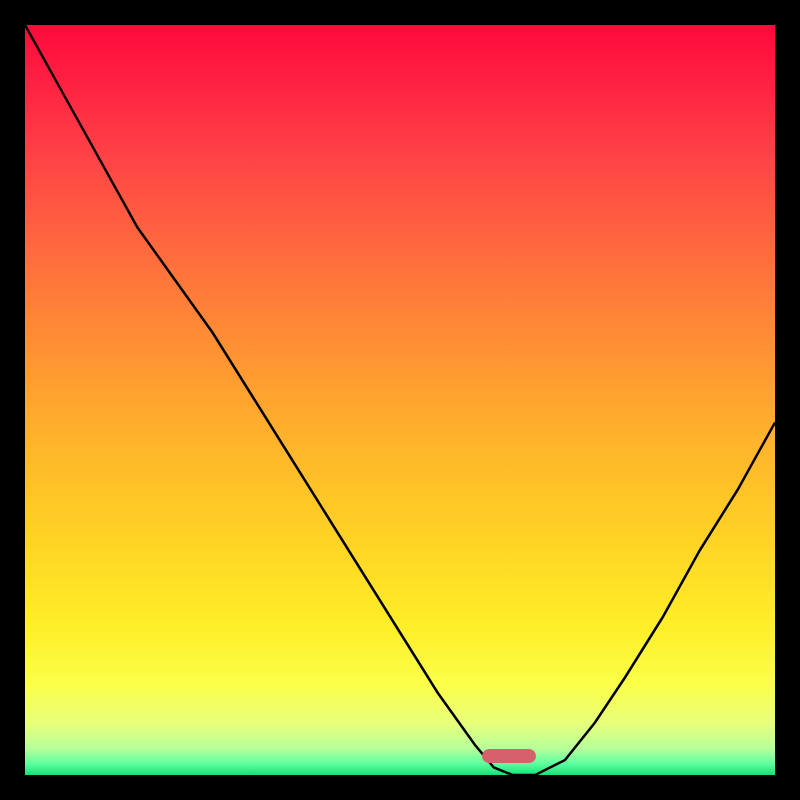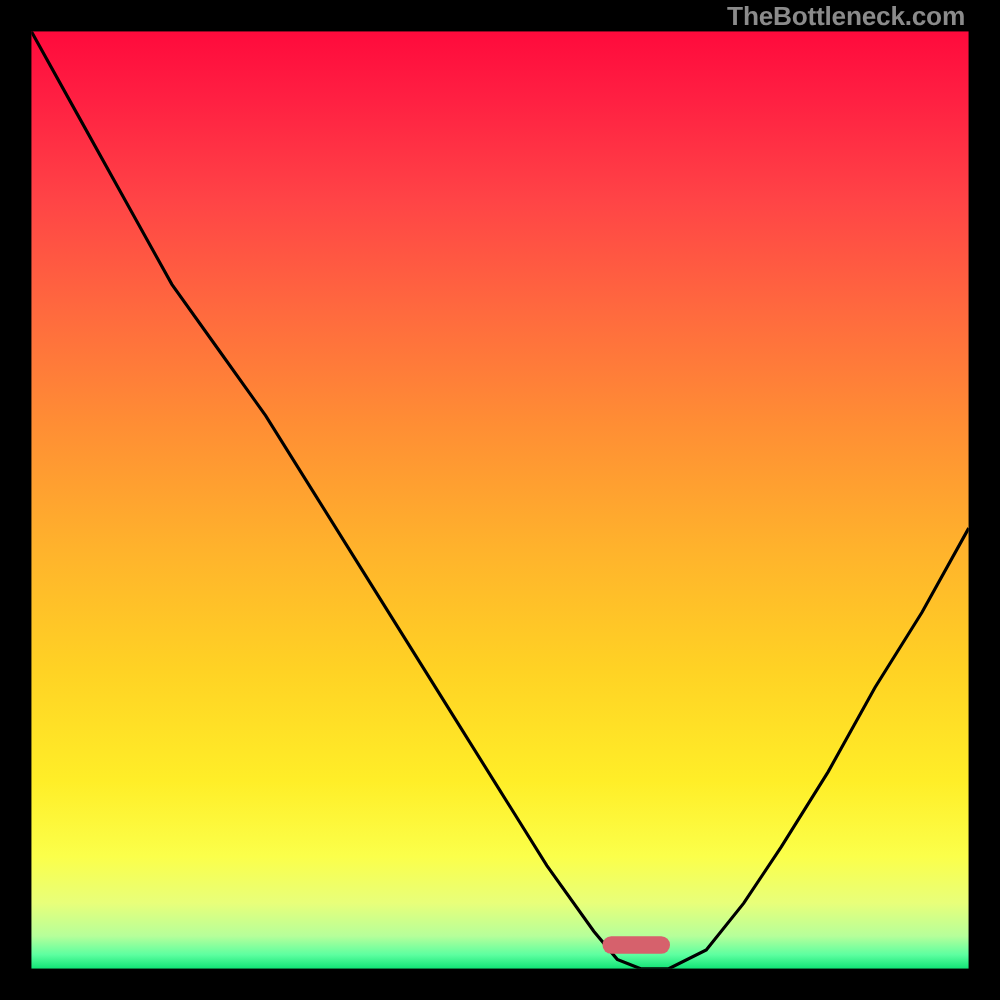--- a/index.html
+++ b/index.html
@@ -51,21 +51,20 @@
     width: 54px;
     height: 14px;
     border-radius: 7px;
     background: #d6616c;
   }
 </style>
 </head>
 <body>
 
 <div class="frame">
-  <div class="watermark">TheBottleneck.com</div>
   <div class="plot">
     <svg class="gradient" viewBox="0 0 750 750" preserveAspectRatio="none">
       <defs>
         <linearGradient id="bg" x1="0" y1="0" x2="0" y2="1">
             <stop offset="0%" stop-color="#ff0a3c"></stop>
             <stop offset="7.000000000000001%" stop-color="#ff1f42"></stop>
             <stop offset="18%" stop-color="#ff4446"></stop>
             <stop offset="30%" stop-color="#ff6a3e"></stop>
             <stop offset="42%" stop-color="#ff8e34"></stop>
             <stop offset="55.00000000000001%" stop-color="#ffb22c"></stop>

